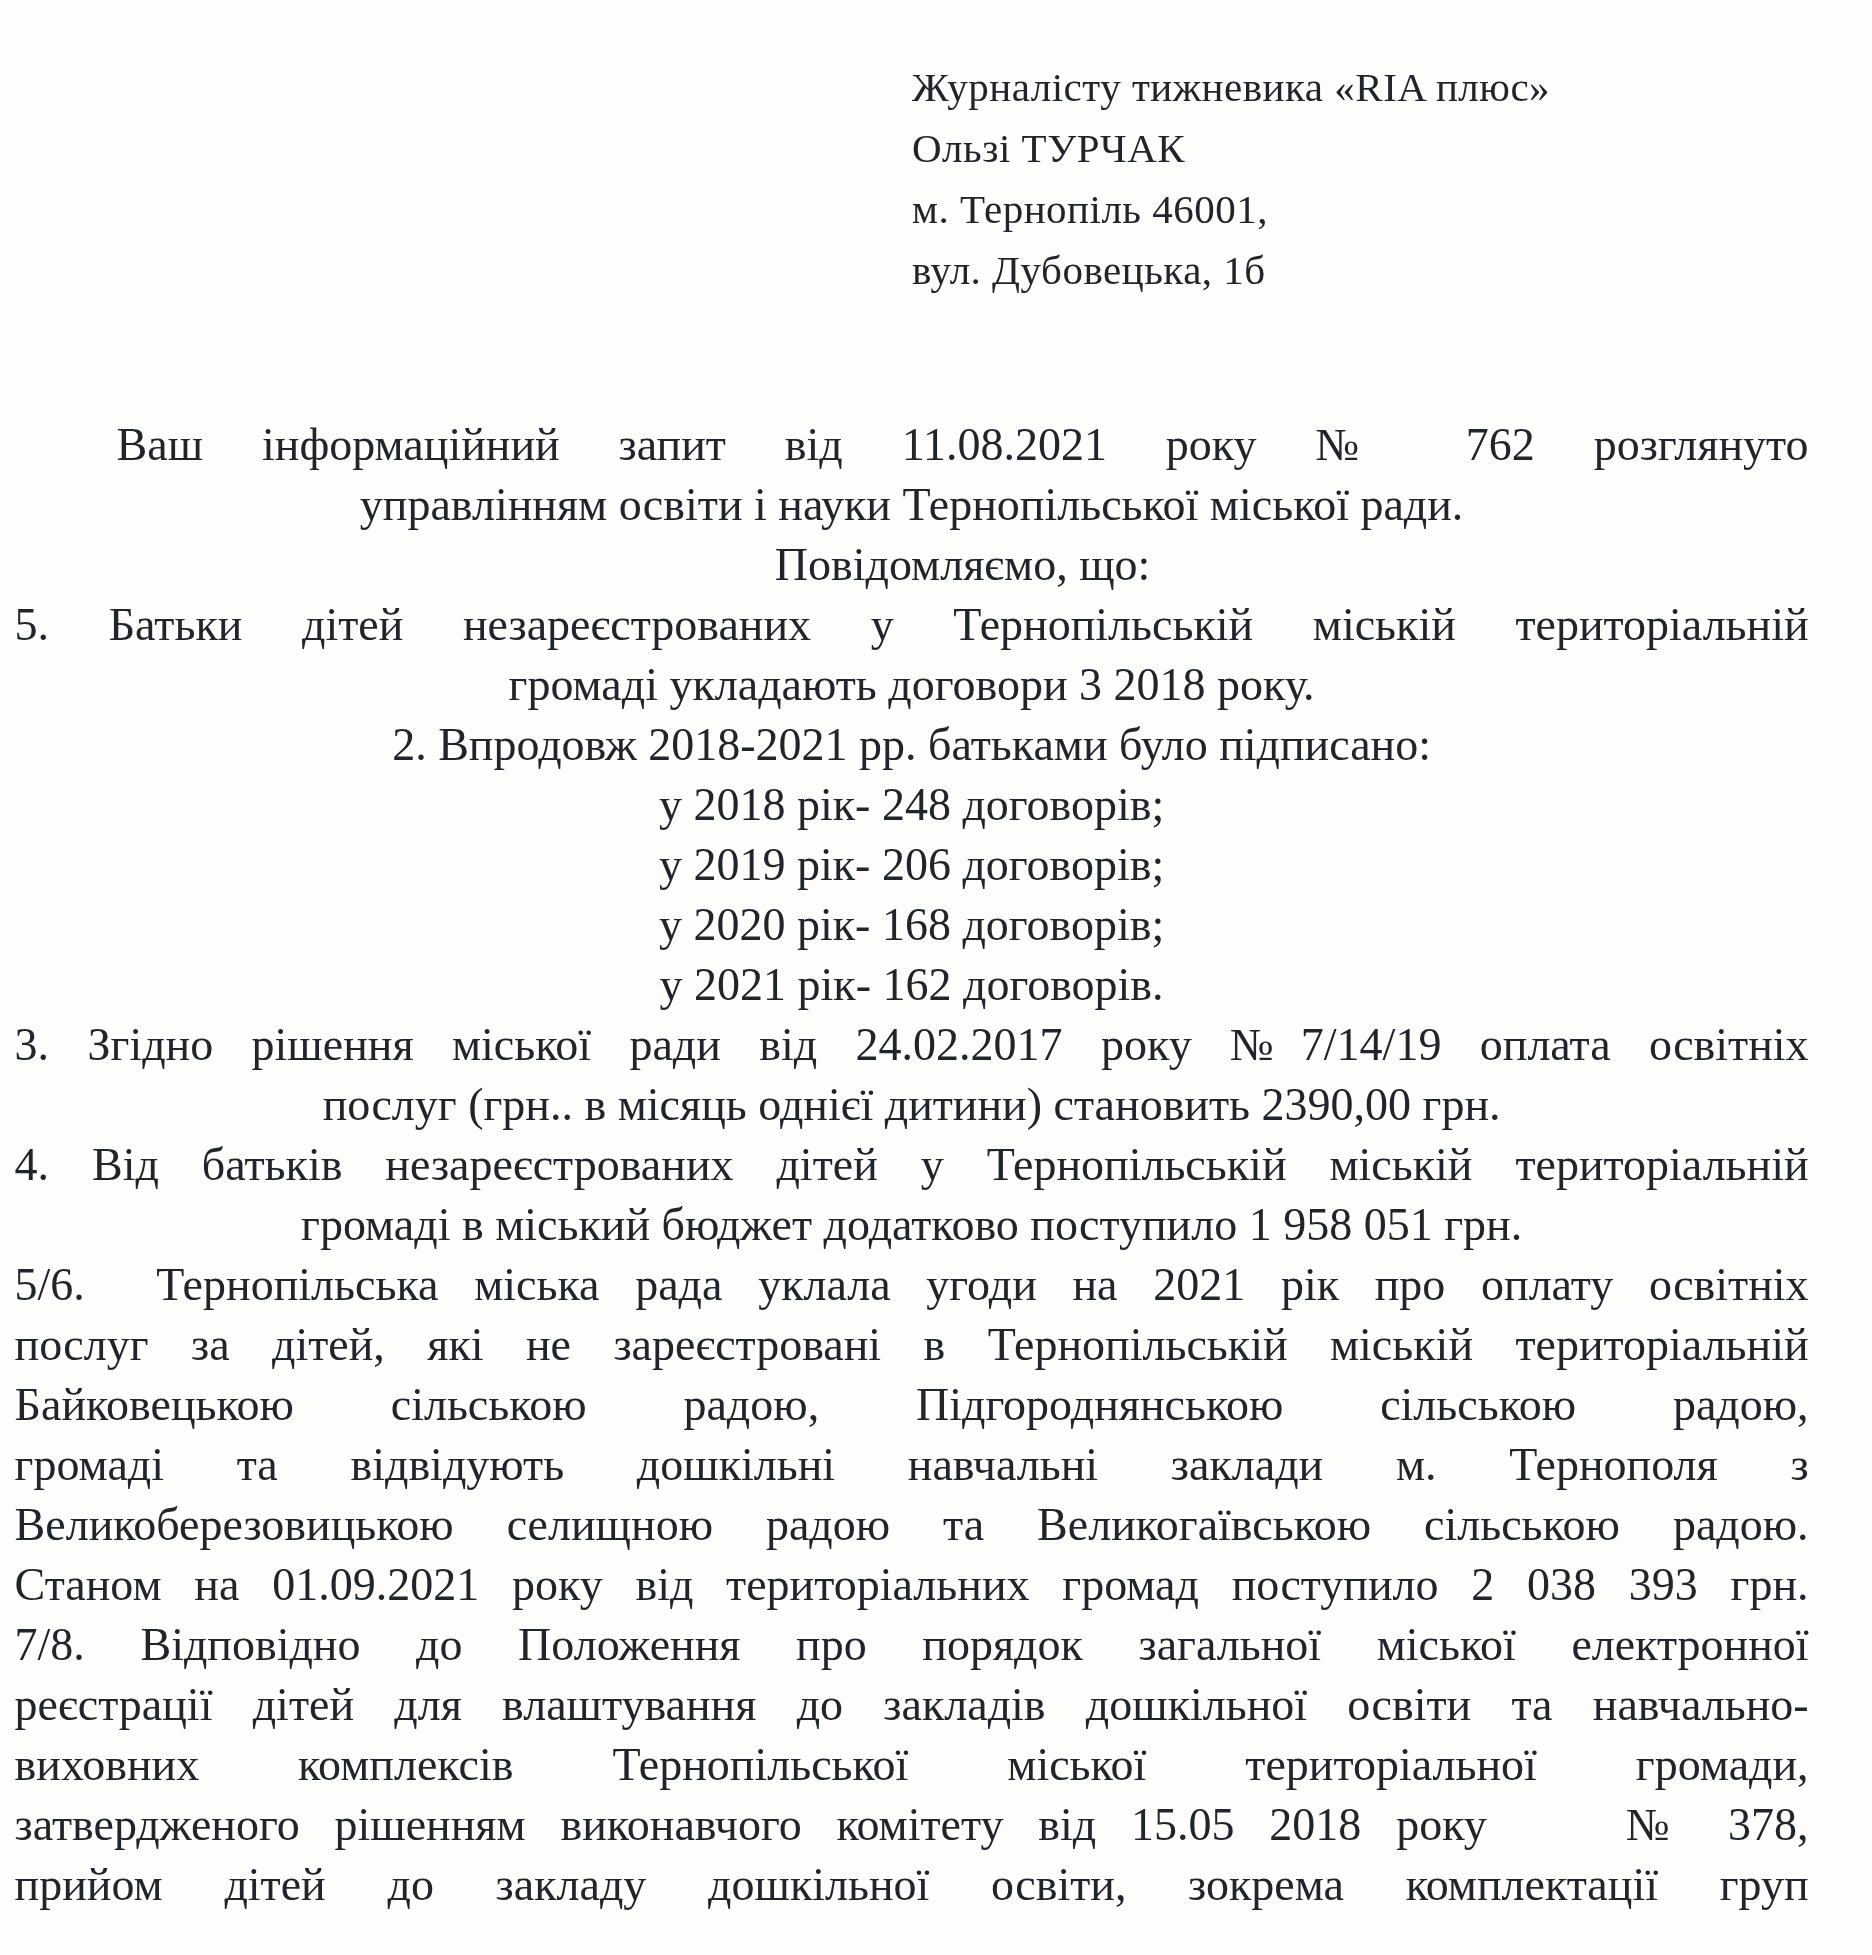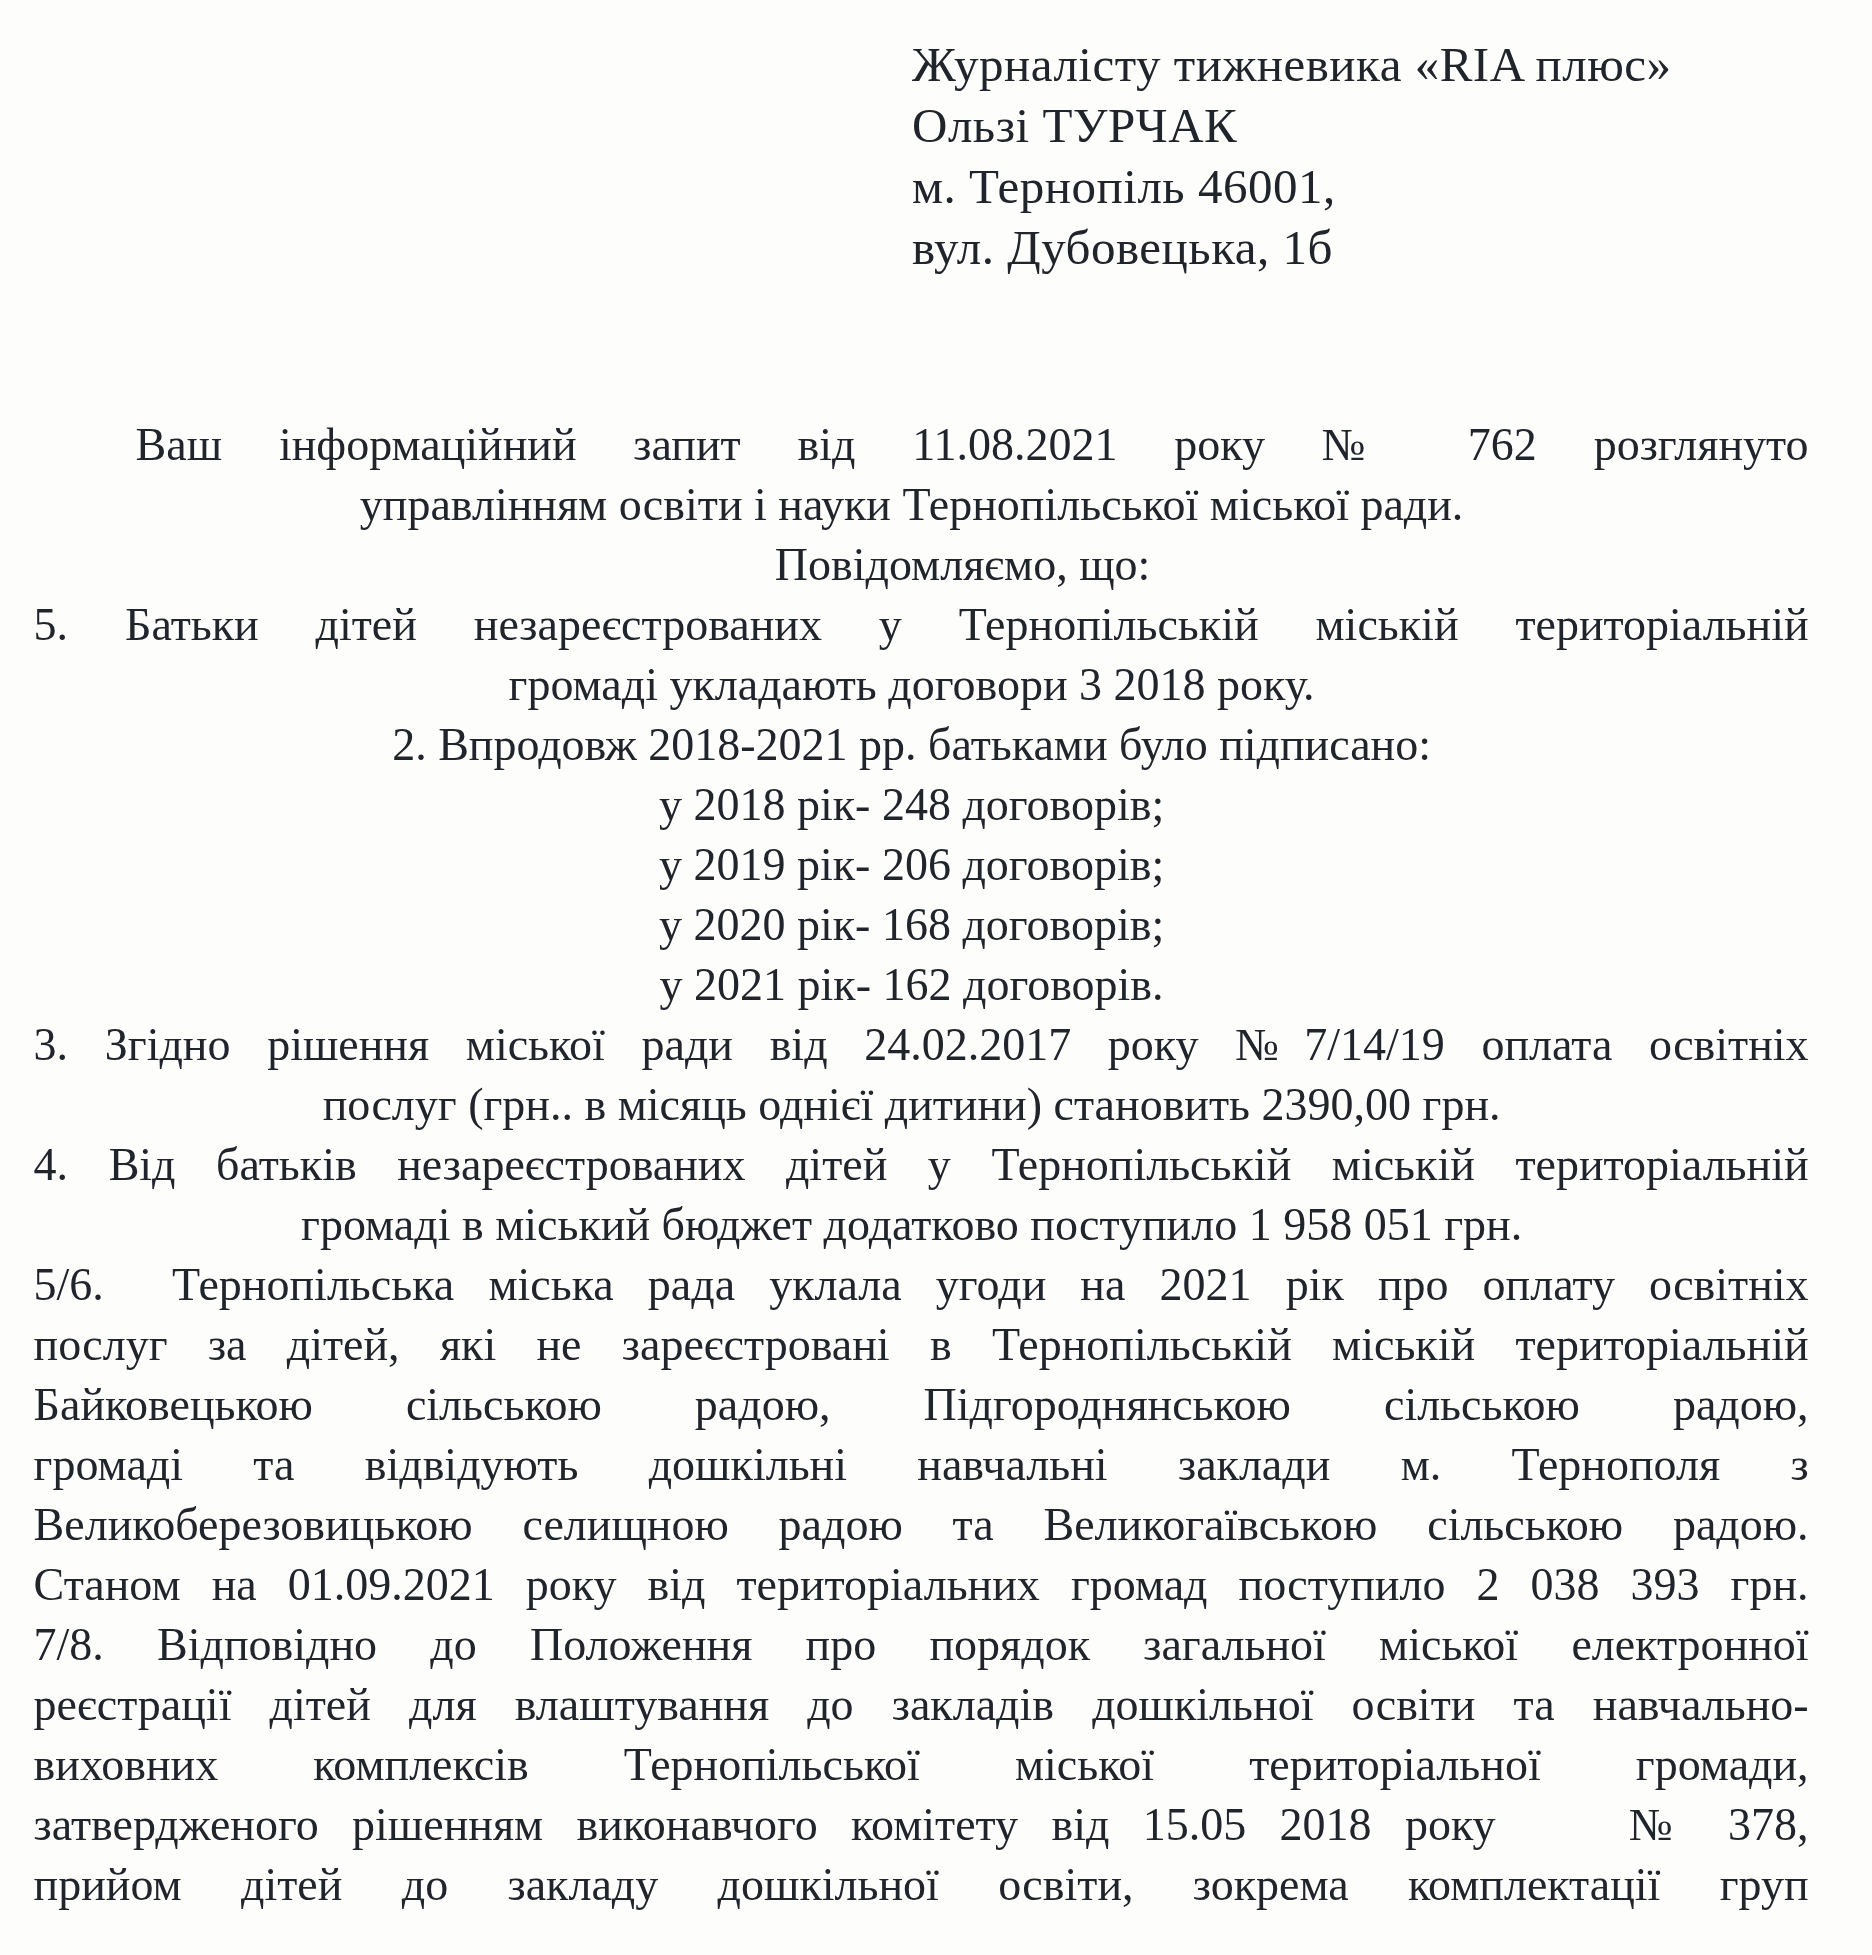--- a/index.html
+++ b/index.html
@@ -16,22 +16,22 @@
     font-family: "Liberation Serif", "DejaVu Serif", serif;
     overflow: hidden;
   }
   .page {
     position: absolute;
     inset: 0;
   }
   .recipient-block {
     position: absolute;
     left: 912px;
-    top: 34px;
-    font-size: 49px;
+    top: 57px;
+    font-size: 41px;
     line-height: 61px;
     letter-spacing: 0.5px;
     white-space: nowrap;
   }
   .recipient-line { height: 61px; }
   .recipient-line.bold { font-weight: normal; }
   .body-block {
     position: absolute;
     left: 14.6px;
     top: 415px;
@@ -40,21 +40,20 @@
     line-height: 60px;
   }
   .body-line {
     height: 60px;
     text-align: center;
   }
   
   .body-line.jb {
     text-align: justify;
     text-align-last: justify;
-    margin-left: 19px;
   }
   
   .body-line.in {
     text-indent: 102px;
   }
 </style>
 </head>
 <body>
 
 <div class="page">

